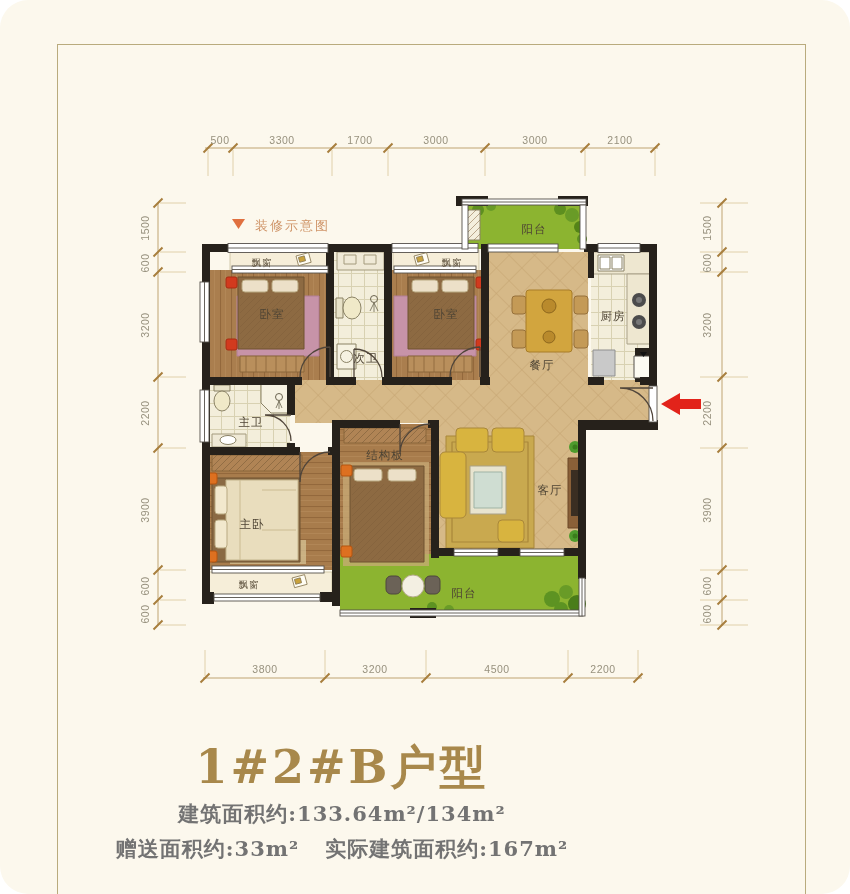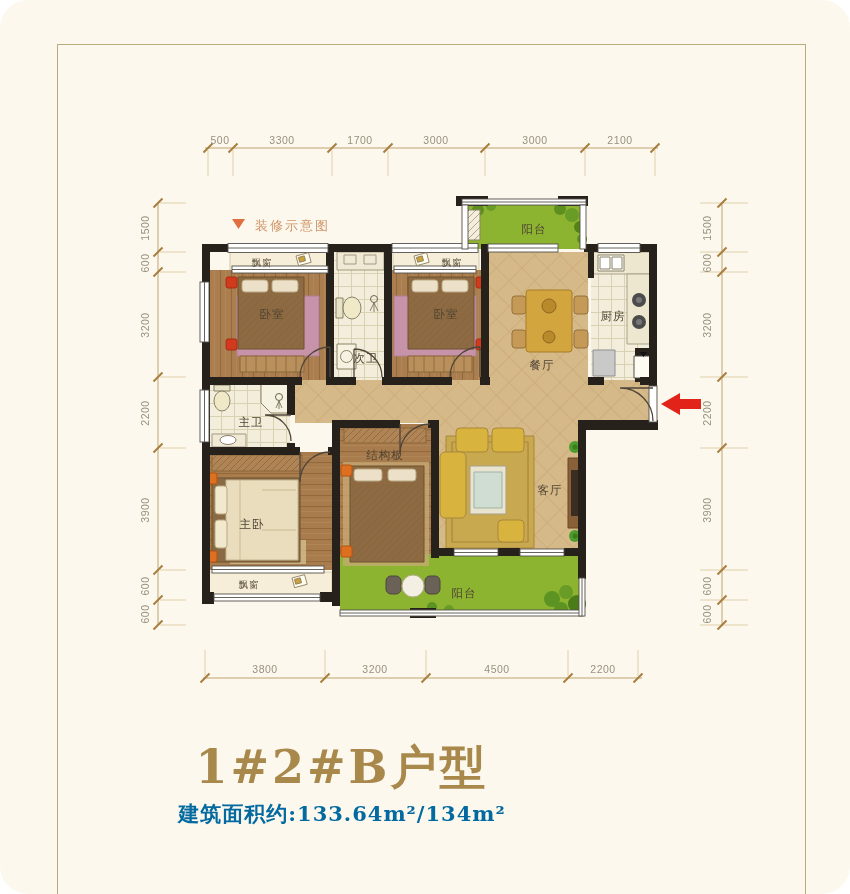--- a/index.html
+++ b/index.html
@@ -9,21 +9,21 @@
          border:1px solid #b9ab7d;border-bottom:none;pointer-events:none;}
   svg{position:absolute;left:0;top:0;}
   .dim{font-size:10.5px;fill:#97917e;letter-spacing:0.5px;}
   .rlabel{font-size:11.5px;fill:#4e4434;letter-spacing:1px;}
   .rlabel-s{font-size:9.5px;fill:#5d513d;letter-spacing:1px;}
   .legend-text{font-size:13px;fill:#cf9468;letter-spacing:2px;}
   .title-block{position:absolute;left:0;top:742px;width:684px;text-align:center;}
   .plan-title{font-family:"DejaVu Serif","Liberation Serif",serif;font-weight:bold;
               font-size:46px;color:#a8884b;letter-spacing:3px;line-height:1.1;}
   .area-line{font-family:"DejaVu Serif","Liberation Serif",serif;font-weight:bold;
-             font-size:21px;color:#0369a1;margin-top:7px;letter-spacing:1px;}
+             font-size:21px;color:#737373;margin-top:7px;letter-spacing:1px;}
   .area-line .gap{display:inline-block;width:26px;}
 </style>
 </head>
 <body>
 
 <div class="page">
   <div class="frame"></div>
 
   <svg width="850" height="894" viewBox="0 0 850 894">
     <defs>
@@ -391,14 +391,17 @@
       <text class="rlabel" x="550" y="494">客厅</text>
       <text class="rlabel" x="464" y="597">阳台</text>
     </g>
   </svg>
 
   <div class="title-block">
     <div class="plan-title">1#2#B户型</div>
     <div class="area-line">
       <span>建筑面积约:133.64m²/134m²</span>
     </div>
+    <div class="area-line">
+      <span>赠送面积约:33m²</span><span class="gap"></span><span>实际建筑面积约:167m²</span>
+    </div>
   </div>
 </div>
 
 </body></html>

